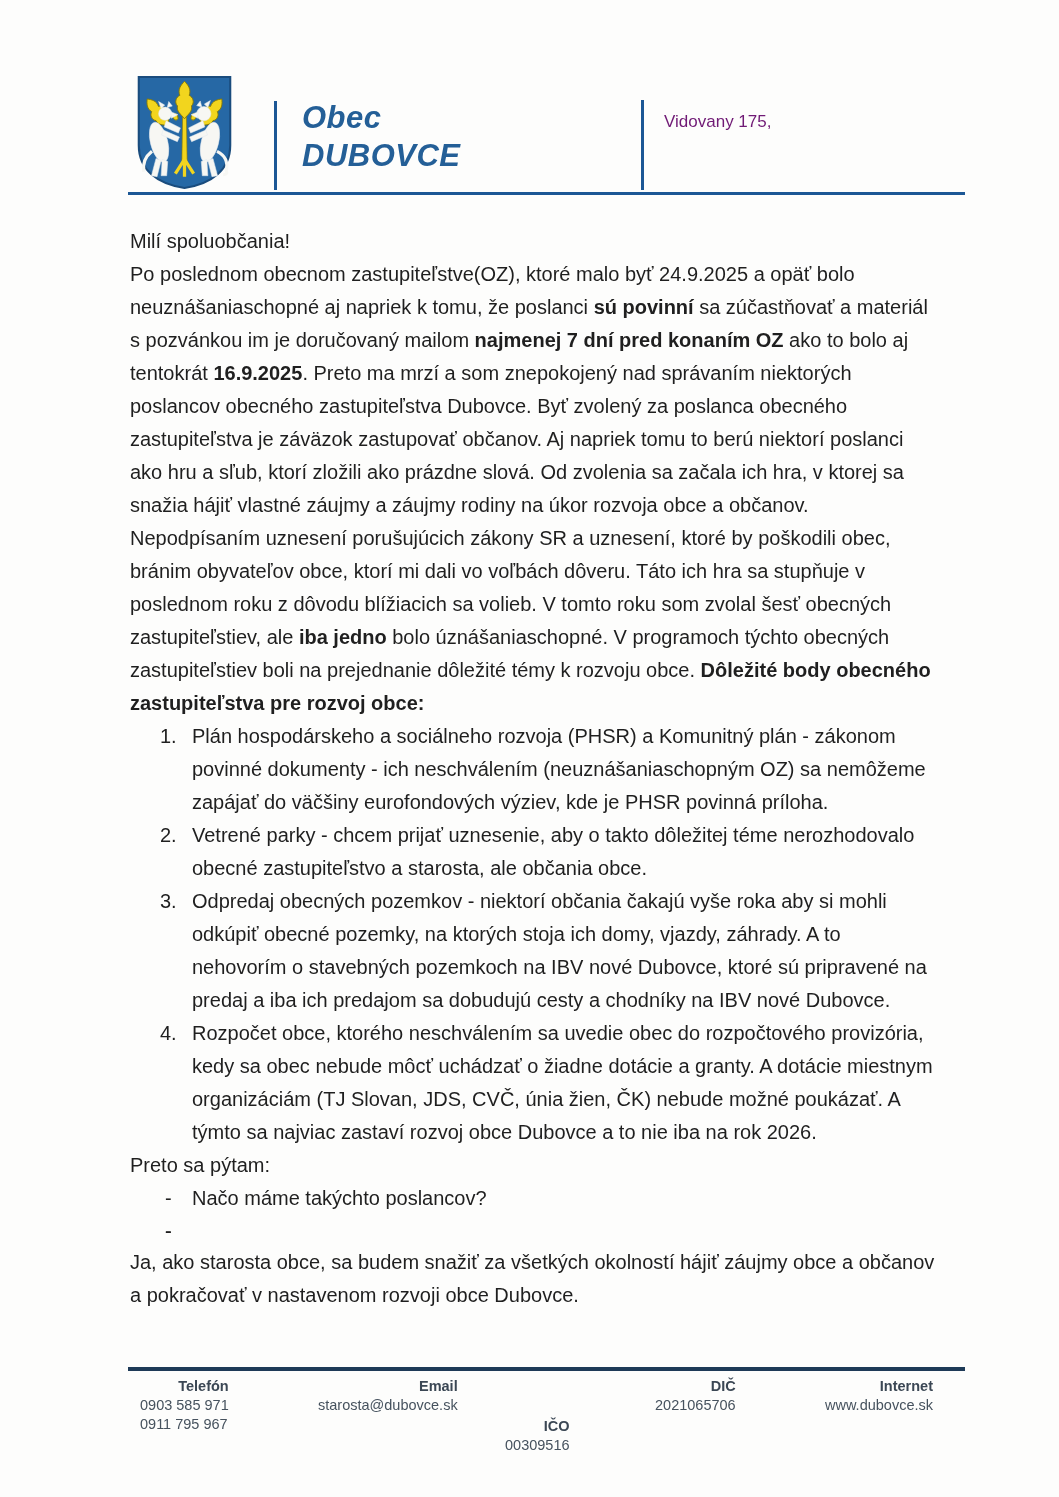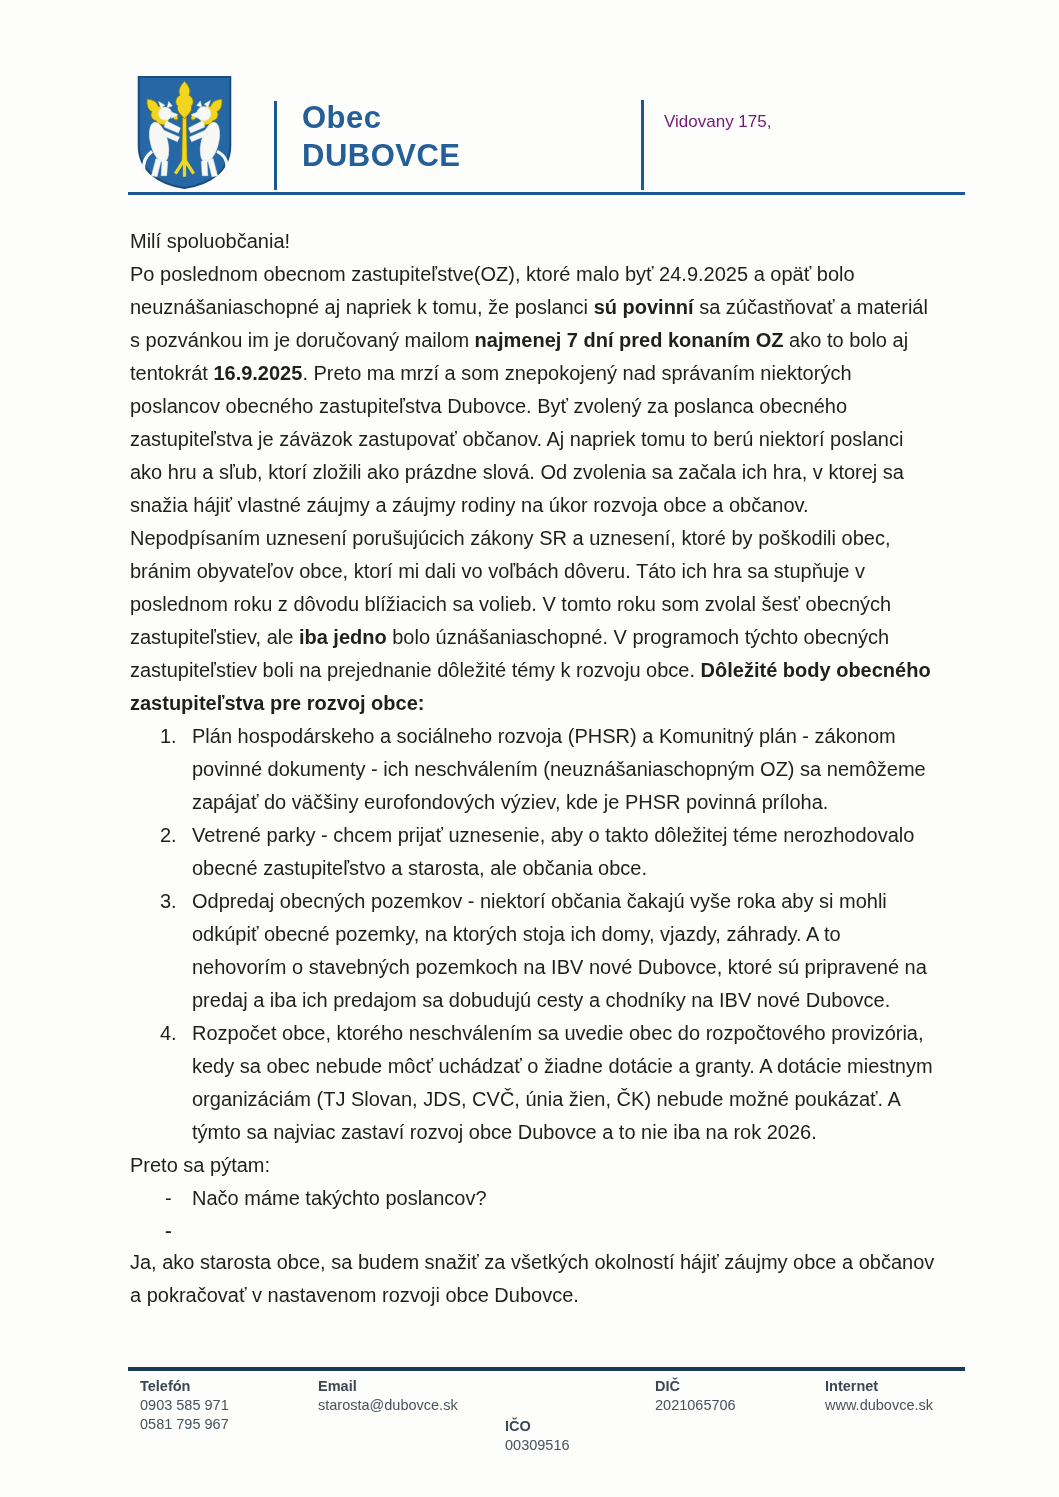--- a/index.html
+++ b/index.html
@@ -27,20 +27,21 @@
   .vline-1 { left: 274px; top: 101px; height: 89px; }
   .vline-2 { left: 641px; top: 100px; height: 90px; }
   .org-name {
     position: absolute;
     left: 302px; top: 99px;
     font-size: 31px;
     font-weight: bold;
     color: #245f97;
     line-height: 38px;
     letter-spacing: 0.5px;
+    font-style: italic;
   }
   .address {
     position: absolute;
     left: 664px; top: 107px;
     font-size: 17px;
     color: #701a75;
     line-height: 29px;
   }
   .header-rule {
     position: absolute;
@@ -89,21 +90,21 @@
     width: 837px; height: 4px;
     background: #1e3a57;
   }
   .footer-col {
     position: absolute;
     top: 1377px;
     font-size: 14.5px;
     line-height: 19px;
     color: #46525e;
   }
-  .footer-col .label { font-weight: bold; color: #3b4754; display: block; }
+  .footer-col .label { font-weight: bold; color: #3b4754; display: block; text-align: right; }
   .footer-col .value { display: block; }
   .fc-1 { left: 140px; }
   .fc-2 { left: 318px; }
   .fc-3 { left: 505px; margin-top: 40px; }
   .fc-4 { left: 655px; }
   .fc-5 { left: 825px; }
 </style>
 </head>
 <body>
 
@@ -184,21 +185,21 @@
       </ul>
       <p class="gap"><span>Ja, ako starosta obce, sa budem snažiť za všetkých okolností hájiť záujmy obce a občanov a pokračovať v nastavenom rozvoji obce Dubovce.</span></p>
     </div>
 
 
   <div class="footer-rule"></div>
 
   <div class="footer-col fc-1">
     <span class="label">Telefón</span>
     <span class="value">0903 585 971</span>
-    <span class="value">0581 795 967</span>
+    <span class="value">0911 795 967</span>
   </div>
   <div class="footer-col fc-2">
     <span class="label">Email</span>
     <span class="value">starosta@dubovce.sk</span>
   </div>
   <div class="footer-col fc-3">
     <span class="label">IČO</span>
     <span class="value">00309516</span>
   </div>
   <div class="footer-col fc-4">

